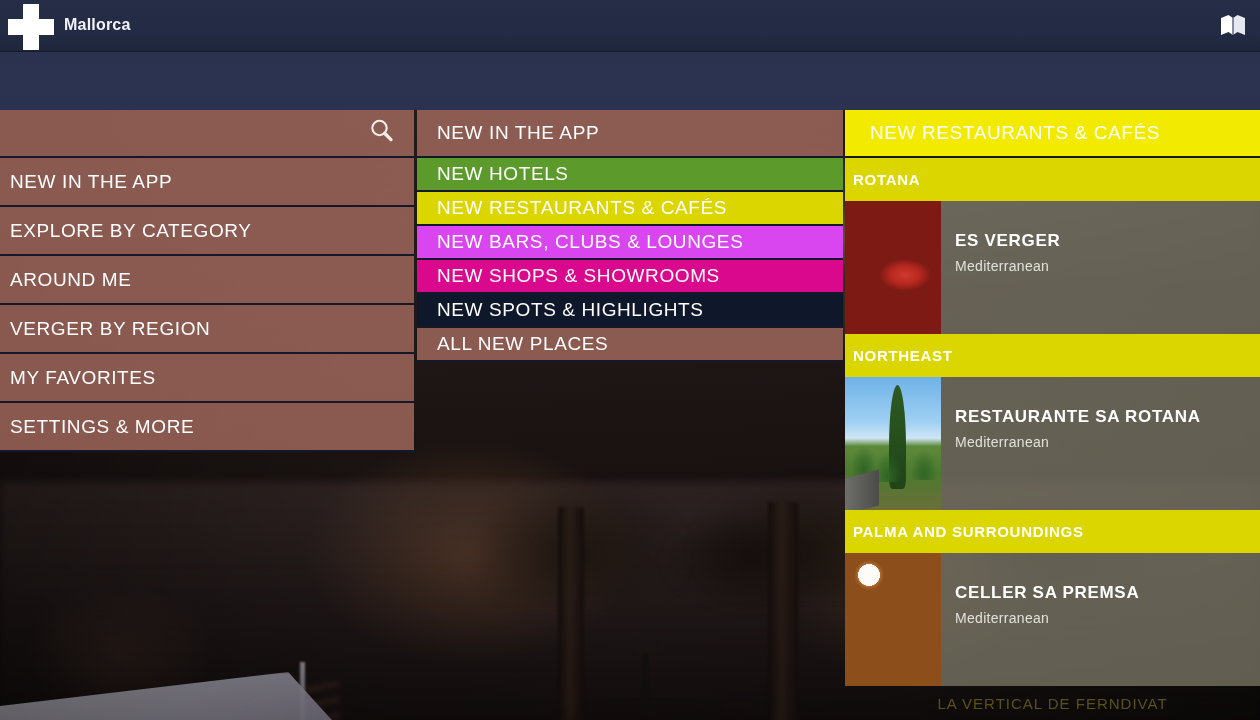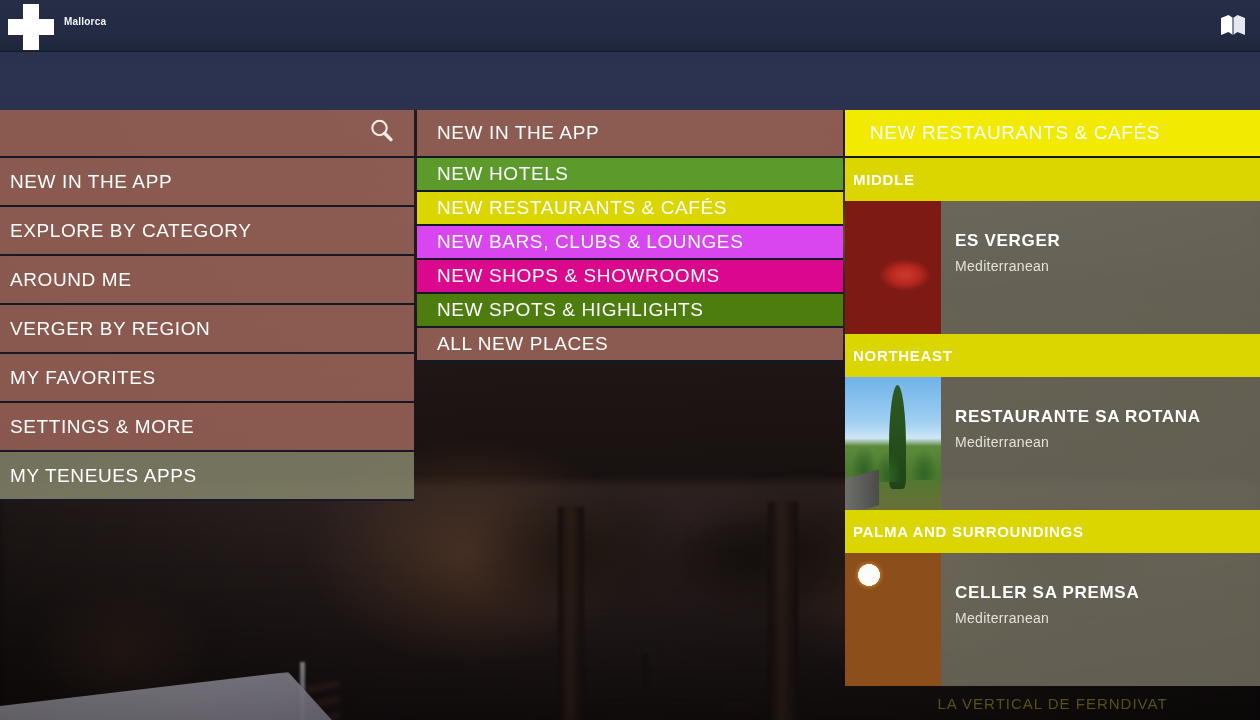--- a/index.html
+++ b/index.html
@@ -85,21 +85,21 @@
     position:absolute; left:0; top:52px; width:1260px; height:58px; z-index:29;
     background:linear-gradient(180deg,#2a3250 0%,#2b3351 55%,#2a3250 100%);
   }
   #logo-cross{ position:absolute; left:8px; top:4px; width:46px; height:46px; }
   #logo-cross::before,#logo-cross::after{
     content:""; position:absolute; background:#fff;
   }
   #logo-cross::before{ left:15px; top:0; width:16px; height:46px; }
   #logo-cross::after{ left:0; top:15px; width:46px; height:16px; }
   #app-title{
-    position:absolute; left:64px; top:16px; font-size:10px; font-weight:bold;
+    position:absolute; left:64px; top:16px; font-size:16px; font-weight:bold;
     color:#f2f3f7; letter-spacing:.2px;
   }
   #map-icon{ position:absolute; right:14px; top:14px; width:26px; height:22px; }
 
   
   #cols{ position:absolute; left:0; top:110px; width:1260px; height:610px; z-index:20; }
 
   .col{ position:absolute; top:0; height:610px; }
   #col-left{ left:0; width:414px; }
   #col-mid{ left:417px; width:426px; }
@@ -122,21 +122,21 @@
 
   
   .tile{ height:34px; display:flex; align-items:center; padding-left:20px;
          color:#fff; font-size:19px; letter-spacing:.6px; font-weight:300;
          border-bottom:2px solid #151828; }
   .tile-header{ height:48px; background:rgba(166,108,96,.80); }
   .t-green{ background:#5c9a2c; }
   .t-yellow{ background:#dcd600; }
   .t-magenta{ background:#d946ef; }
   .t-pink{ background:#d9088c; }
-  .t-olive{ background:#4d7c0f; }
+  .t-olive{ background:#0f172a; }
   .t-mauve{ background:rgba(166,108,96,.80); }
 
   
   #col-right{ overflow:hidden; }
   .r-header{
     height:48px; background:#f2ea00; display:flex; align-items:center;
     padding-left:25px; color:#fff; font-size:19px; letter-spacing:.6px; font-weight:300;
     border-bottom:2px solid #151828;
   }
   .r-section{
@@ -263,23 +263,20 @@
     </div>
     <div class="row row-nav mauve">
       <span>VERGER BY REGION</span>
     </div>
     <div class="row row-nav mauve">
       <span>MY FAVORITES</span>
     </div>
     <div class="row row-nav mauve">
       <span>SETTINGS &amp; MORE</span>
     </div>
-    <div class="row row-nav olive-grey">
-      <span>MY TENEUES APPS</span>
-    </div>
   </div>
 
   <div class="col" id="col-mid">
     <div class="tile tile-header">
       <span>NEW IN THE APP</span>
     </div>
     <div class="tile t-green">
       <span>NEW HOTELS</span>
     </div>
     <div class="tile t-yellow">
@@ -299,21 +296,21 @@
     </div>
   </div>
 
   <div class="col" id="col-right">
 
     <div class="r-header">
       <span>NEW RESTAURANTS &amp; CAFÉS</span>
     </div>
 
     <div class="r-section">
-      <span>MIDDLE</span>
+      <span>ROTANA</span>
     </div>
     <div class="r-item">
       <div class="r-thumb" id="thumb-es-verger"></div>
       <div class="r-meta">
         <div class="r-title">ES VERGER</div>
         <div class="r-sub">Mediterranean</div>
       </div>
     </div>
 
     <div class="r-section">

